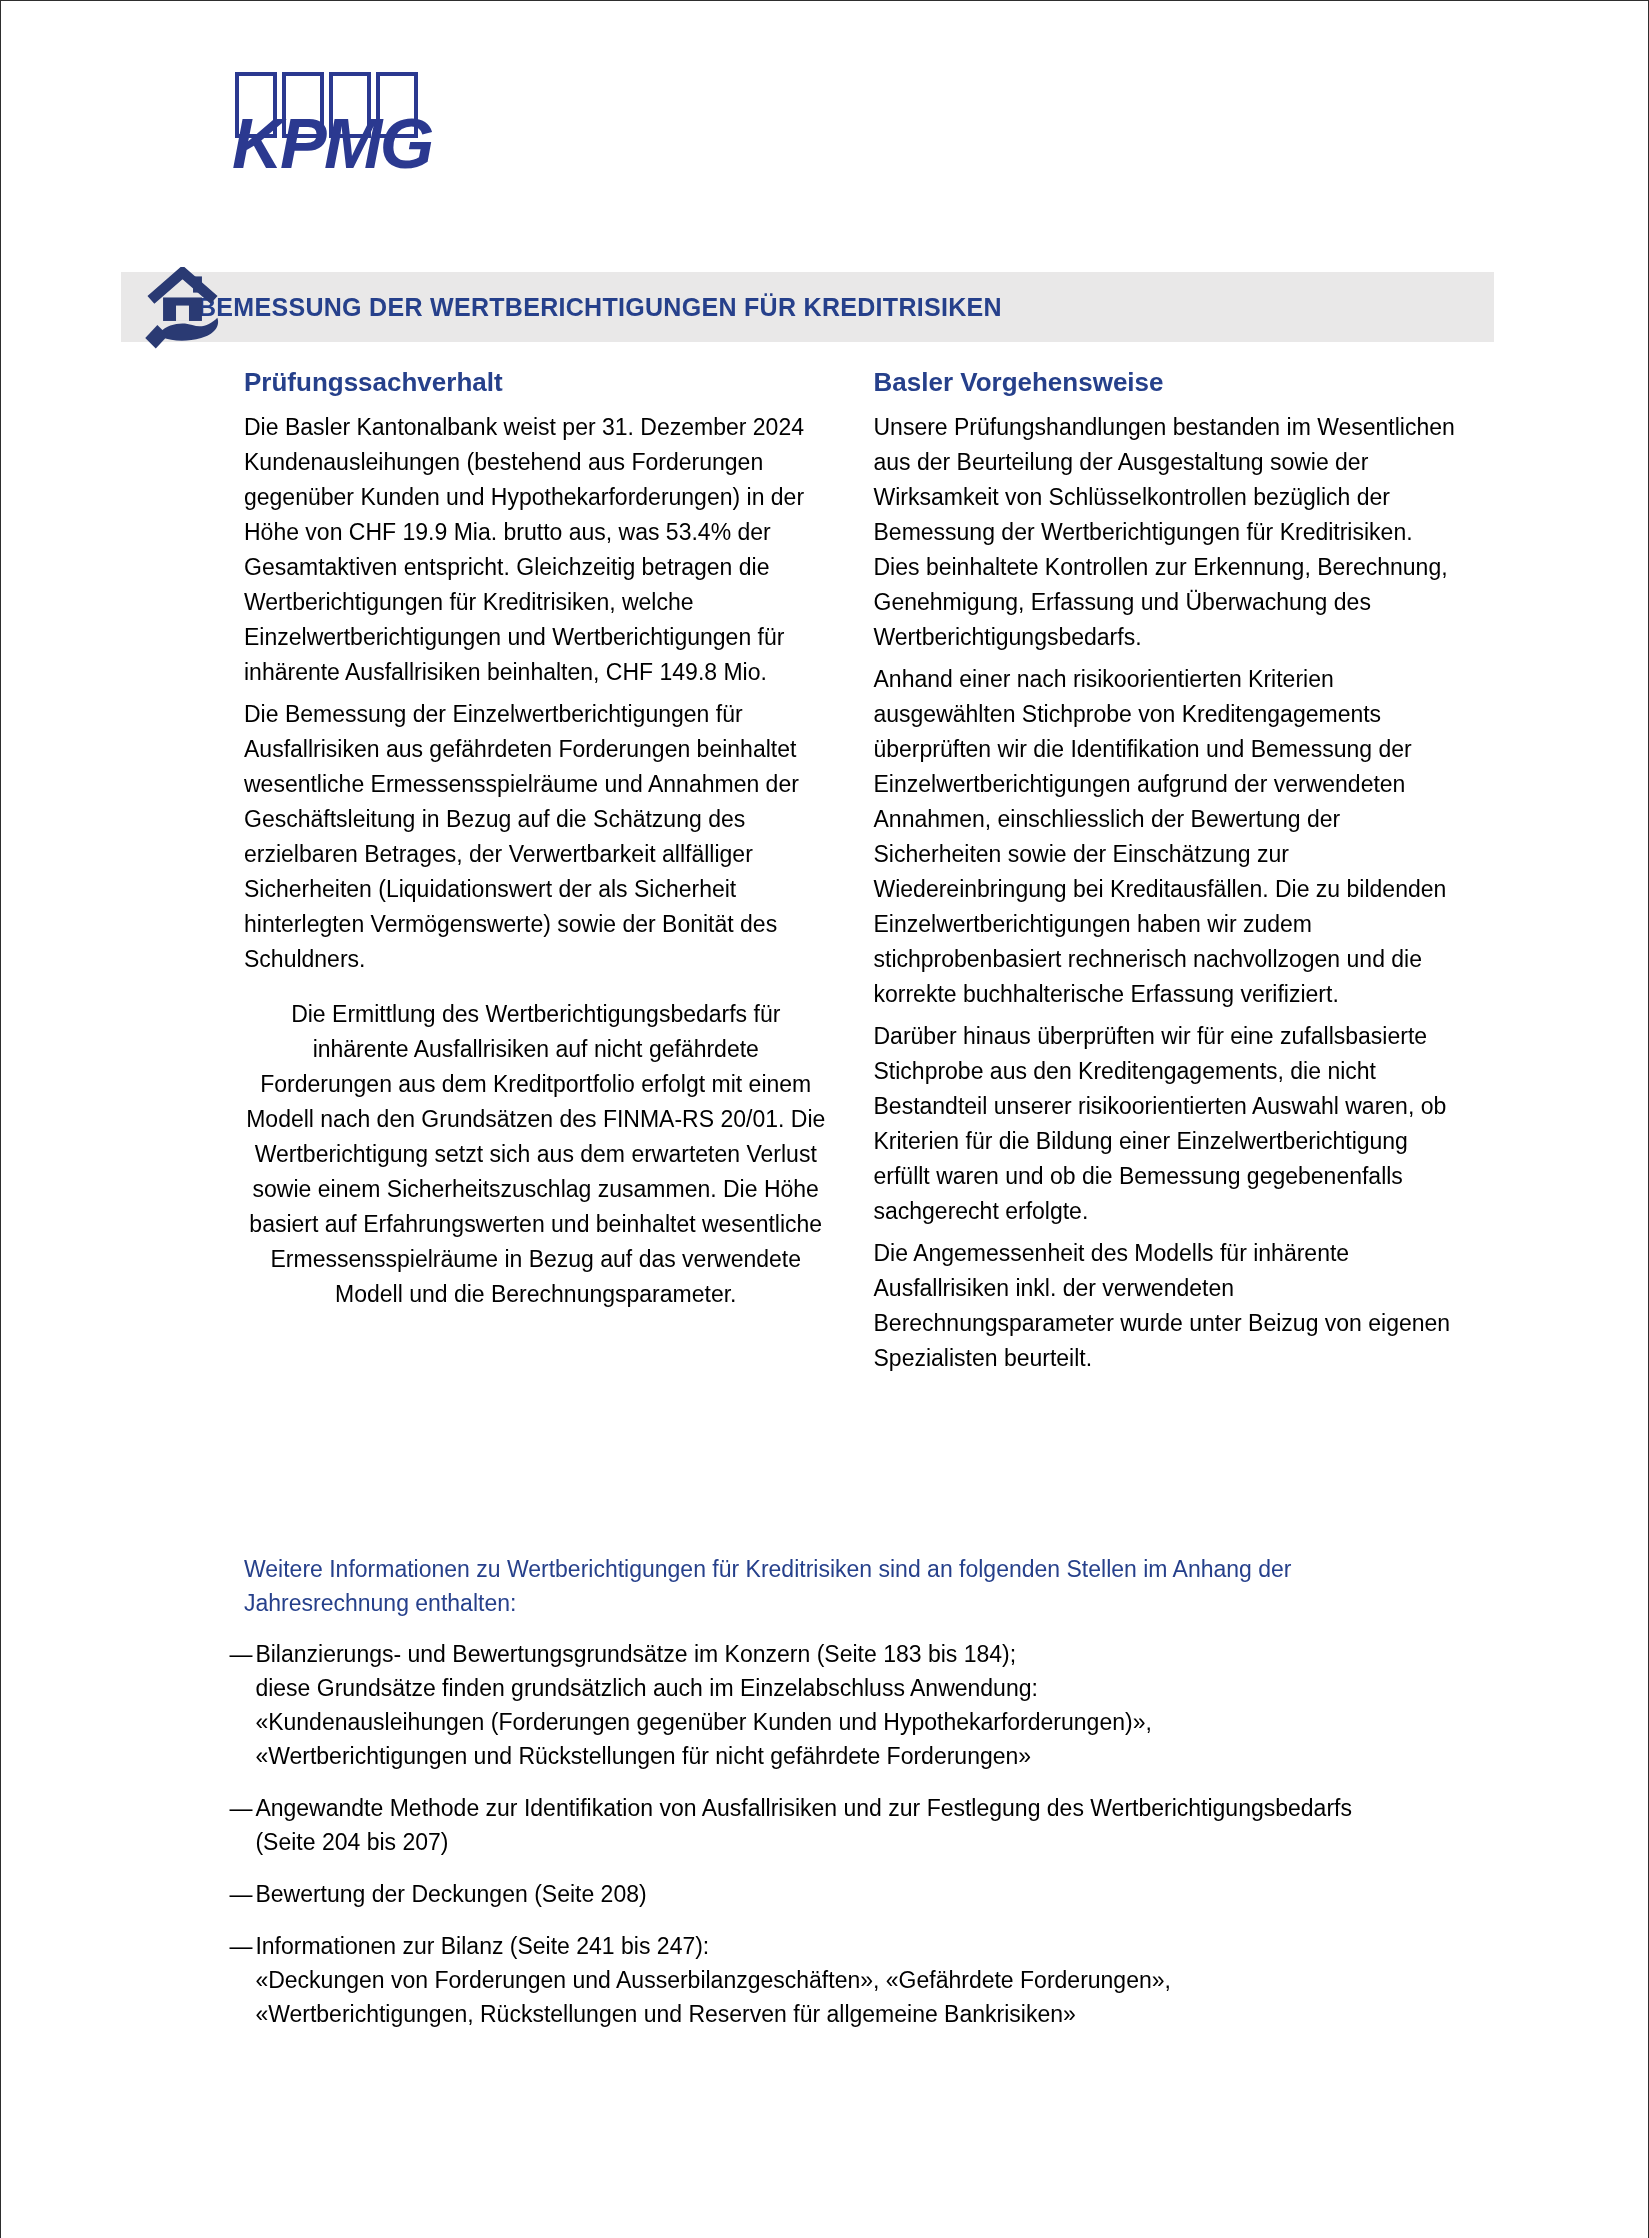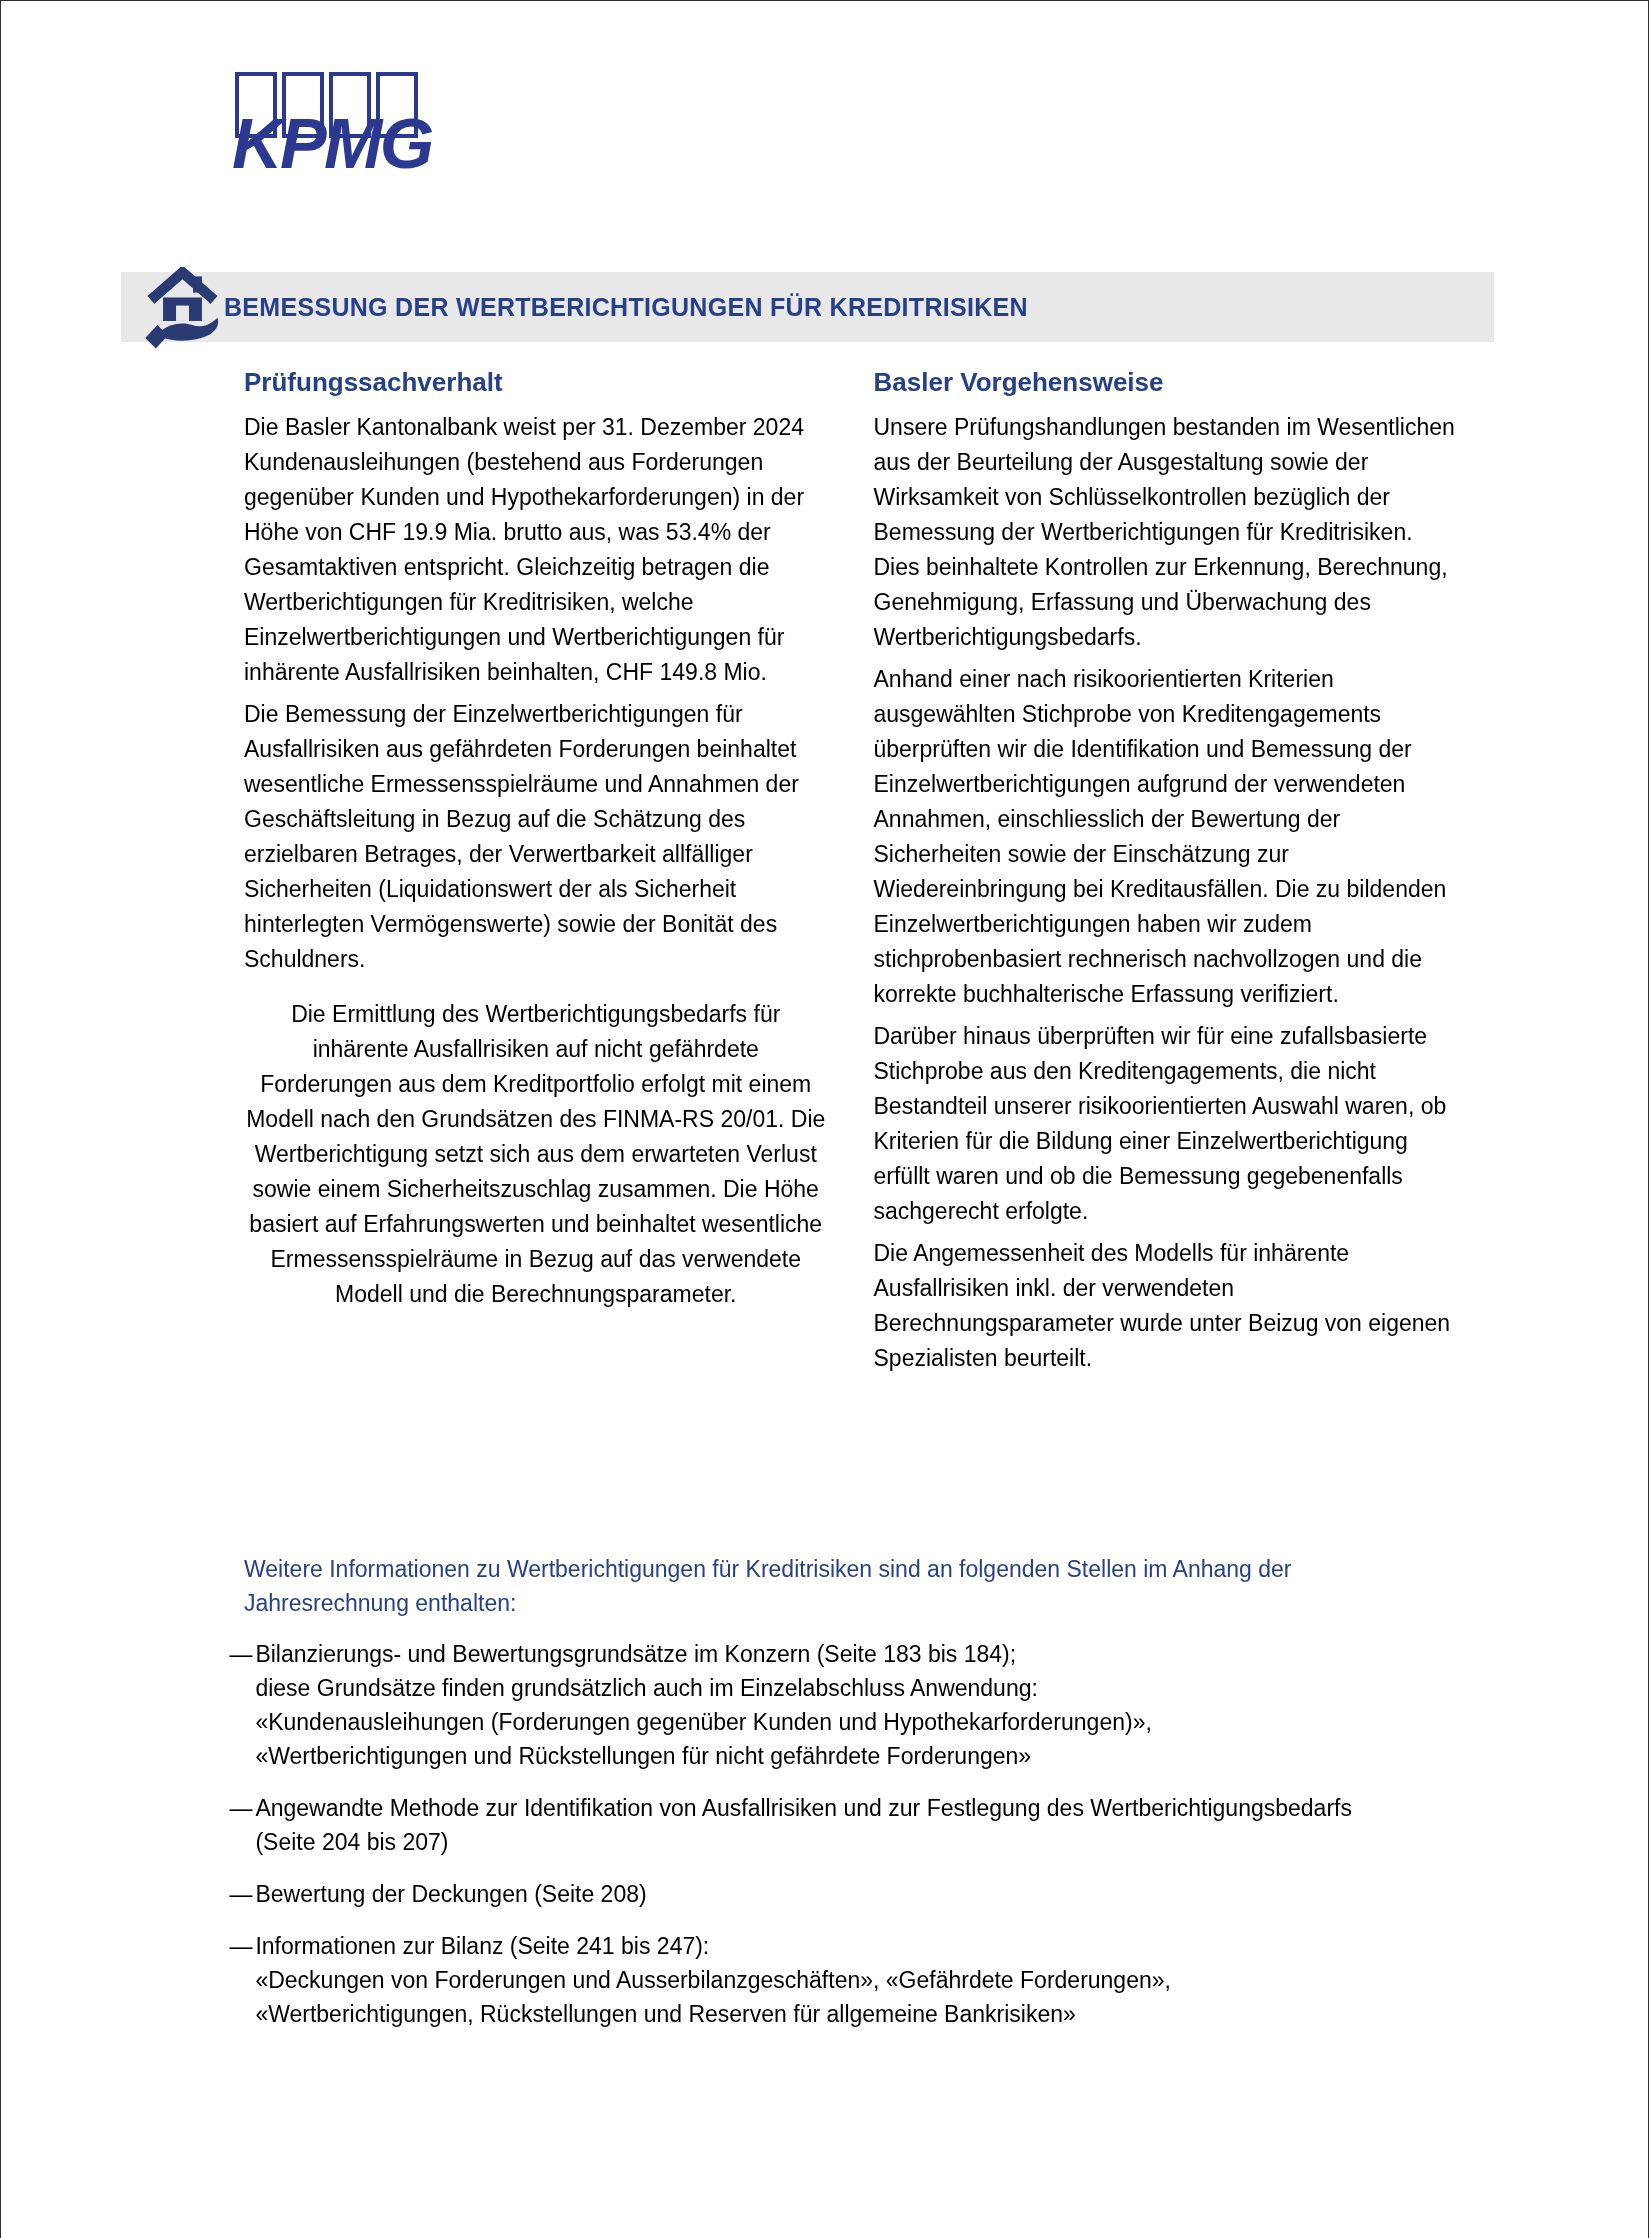--- a/index.html
+++ b/index.html
@@ -32,21 +32,21 @@
     position:absolute;top:271px;left:120px;
     width:1373px;height:70px;
     background:#e9e8e8;
     display:flex;align-items:center;
   }
   .band-icon{
     position:absolute;left:20.6px;top:-5.2px;
     width:81px;height:82px;
   }
   .band-title{
-    padding-left:103px;
+    padding-left:77px;
     font-size:25px;
     font-weight:bold;
     color:#26408b;
     letter-spacing:0.3px;
     white-space:nowrap;
   }
   
   .columns{
     position:absolute;top:366px;left:243px;
     width:1213px;

